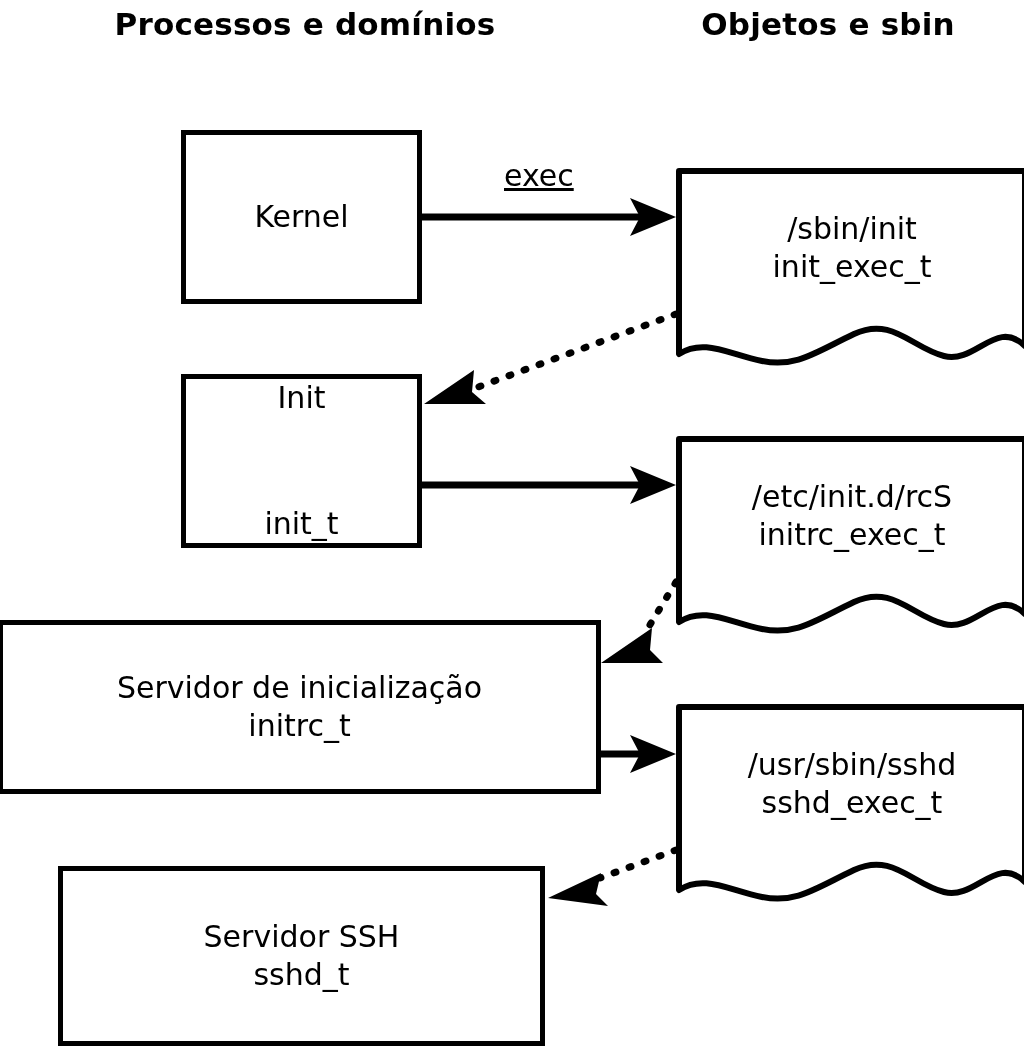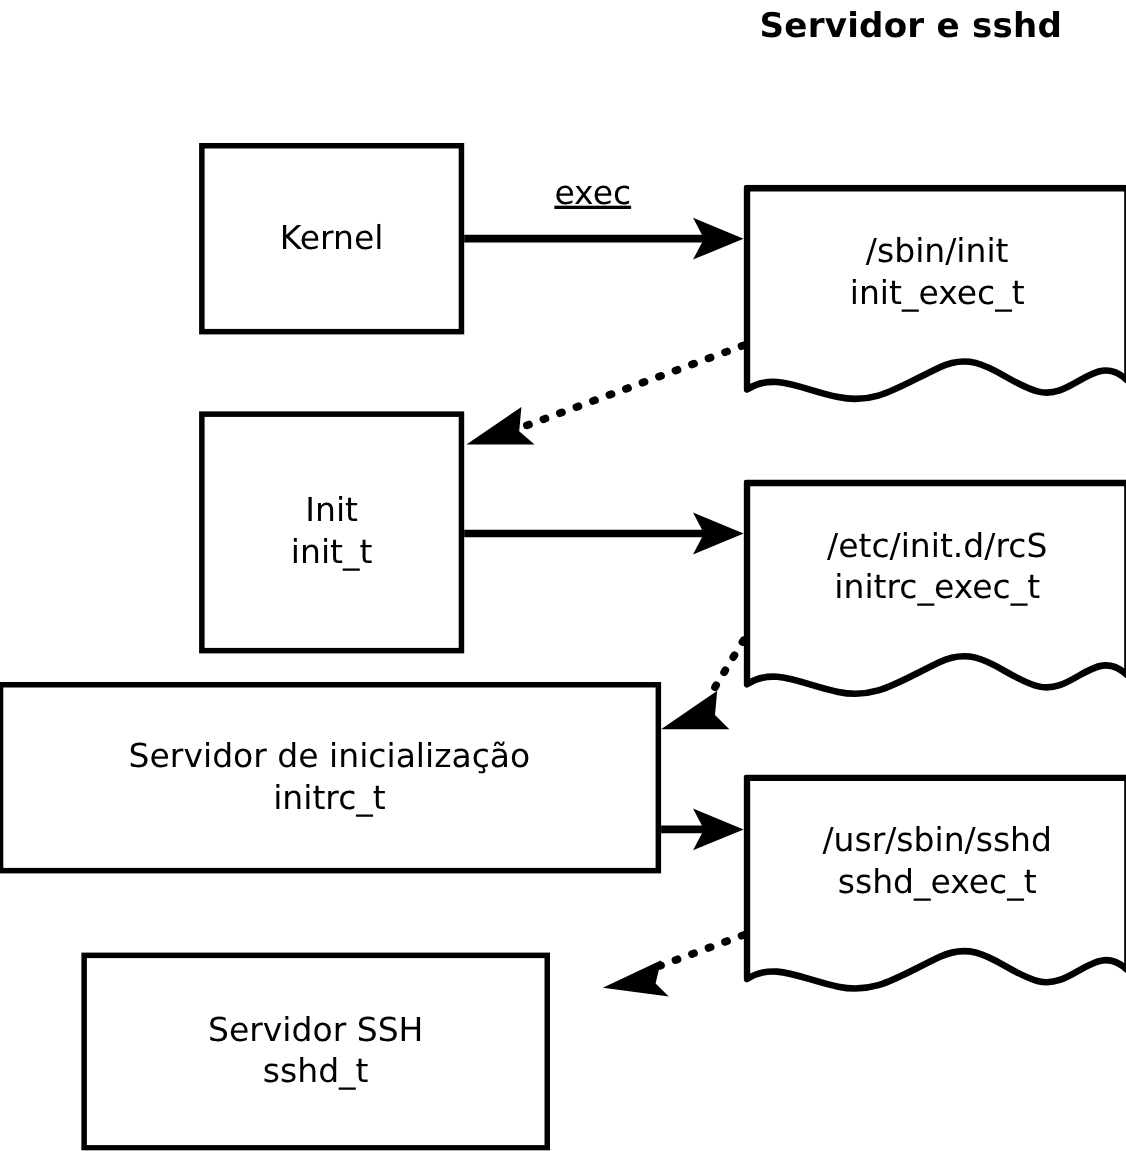--- a/index.html
+++ b/index.html
@@ -72,41 +72,45 @@
     width: 1024px;
     height: 1046px;
     pointer-events: none;
   }
 </style>
 </head>
 <body>
 
 <div id="stage">
 
+  <div class="col-title" id="title-left">
+    <span>Processos</span>
+    <span>e domínios</span>
+  </div>
 
   <div class="col-title" id="title-right">
-    <span>Servidor e</span>
-    <span>sshd</span>
+    <span>Objetos e</span>
+    <span>sbin</span>
   </div>
 
   <div class="proc-box" style="left:181px; top:130px; width:241px; height:174px;">
     <span class="l1">Kernel</span>
   </div>
 
-  <div class="proc-box" style="left:181px; top:374px; width:241px; height:220px;">
+  <div class="proc-box" style="left:181px; top:374px; width:241px; height:174px;justify-content:space-between;">
     <span class="l1">Init</span>
     <span class="l2">init_t</span>
   </div>
 
   <div class="proc-box" style="left:-2px; top:620px; width:603px; height:174px;">
     <span class="l1">Servidor de inicialização</span>
     <span class="l2">initrc_t</span>
   </div>
 
-  <div class="proc-box" style="left:58px; top:866px; width:426px; height:180px;margin-left:16px;">
+  <div class="proc-box" style="left:58px; top:866px; width:487px; height:180px;">
     <span class="l1">Servidor SSH</span>
     <span class="l2">sshd_t</span>
   </div>
 
   <div class="obj-wrap" style="left:676px; top:168px; width:352px; height:204px;">
     <svg width="352" height="204" viewBox="0 0 352 204">
       <path d="M3,3 L349,3 L349,178 C320,150 300,196 268,188 C236,180 216,148 178,166 C140,184 120,200 86,193 C52,186 28,170 3,186 Z" fill="#ffffff" stroke="#000000" stroke-width="6" stroke-linejoin="round"></path>
     </svg>
     <div class="obj-label" style="top:42px;">
       <span class="l1">/sbin/init</span>

